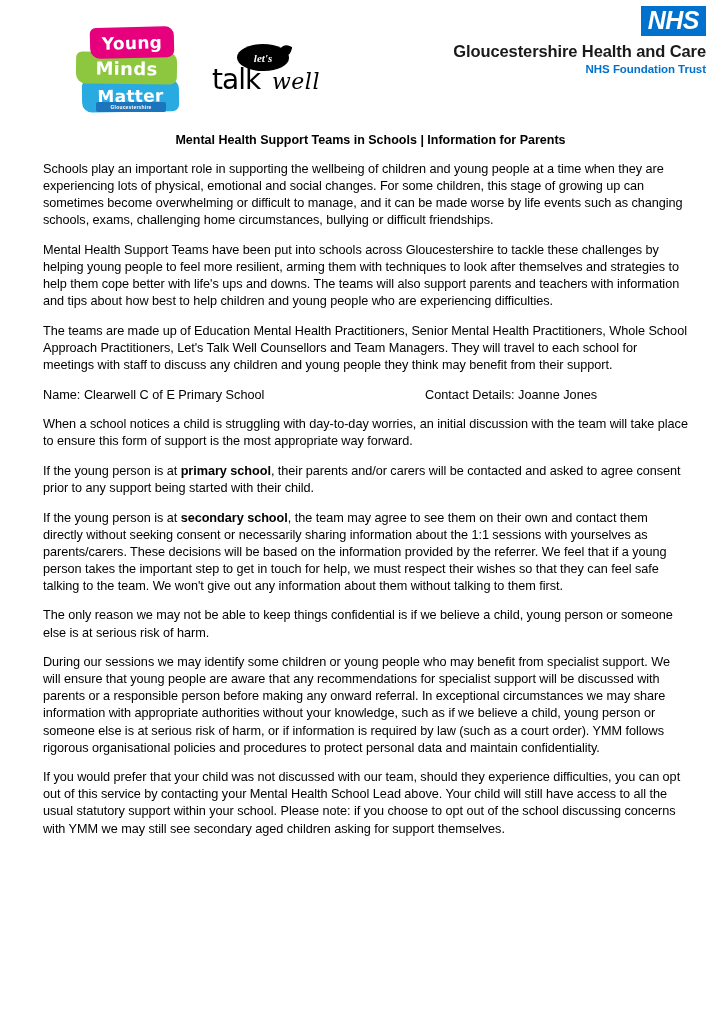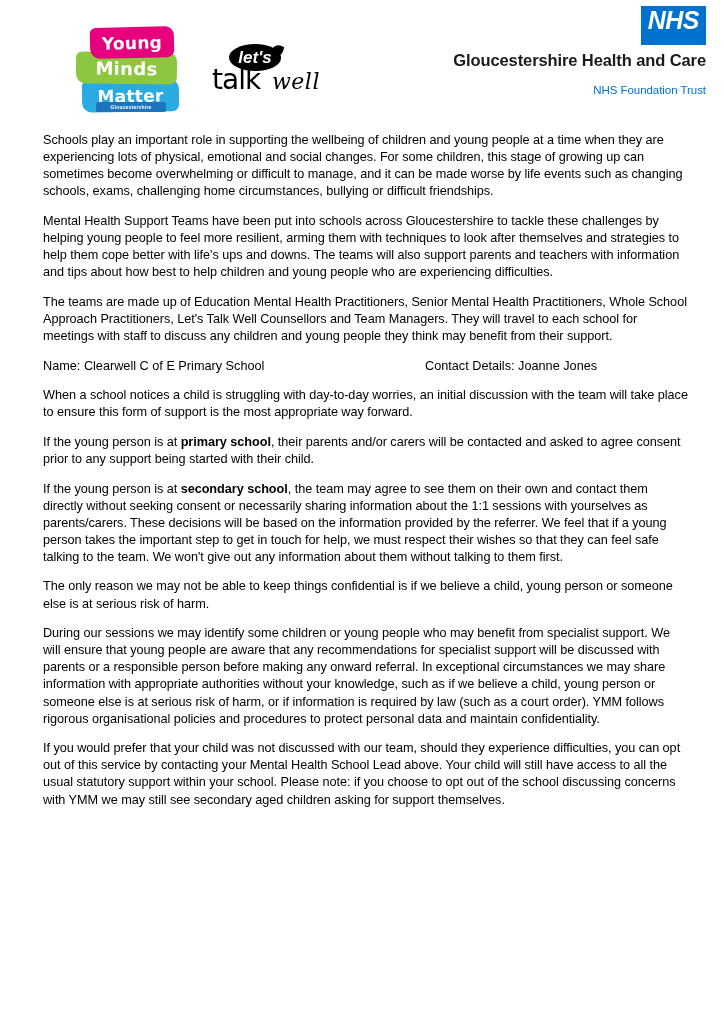--- a/index.html
+++ b/index.html
@@ -88,34 +88,34 @@
   
   .ltw-logo {
     position: absolute;
     left: 208px;
     top: 44px;
     width: 120px;
     height: 56px;
   }
   .ltw-bubble {
     position: absolute;
-    left: 21px;
+    left: 29px;
     top: 0px;
     width: 52px;
     height: 27px;
     background: #000000;
     border-radius: 50% 50% 48% 50%;
     color: #ffffff;
-    font-size: 17px;
+    font-size: 11px;
     font-weight: bold;
     font-style: italic;
     display: flex;
     align-items: center;
     justify-content: center;
-    font-family: Liberation Sans, sans-serif;
+    font-family: Liberation Serif, serif;
   }
   .ltw-bubble::after {
     content: "";
     position: absolute;
     right: -2px;
     top: 1px;
     width: 11px;
     height: 11px;
     background: #000000;
     border-radius: 60% 10% 60% 10%;
@@ -152,35 +152,35 @@
   }
   .nhs-box {
     display: inline-block;
     background: #0072CE;
     color: #ffffff;
     font-family: "Liberation Sans", sans-serif;
     font-weight: bold;
     font-style: italic;
     font-size: 25px;
     line-height: 26px;
-    padding: 1px 7px 12px 7px;
+    padding: 1px 7px 3px 7px;
     letter-spacing: -0.5px;
   }
   .nhs-trustname {
     margin-top: 6px;
     font-size: 16.5px;
     font-weight: bold;
     color: #1A1A1A;
     letter-spacing: -0.1px;
     white-space: nowrap;
   }
   .nhs-foundation {
-    margin-top: 14px;
+    margin-top: 2px;
     font-size: 11.5px;
-    font-weight: normal;
+    font-weight: bold;
     color: #0072CE;
     letter-spacing: -0.05px;
   }
 
   
   .doc {
     position: absolute;
     left: 43px;
     top: 132px;
     width: 645px;
@@ -238,20 +238,21 @@
 
   <div class="nhs-block">
     <div class="nhs-box">NHS</div>
     <div class="nhs-trustname">Gloucestershire Health and Care</div>
     <div class="nhs-foundation">NHS Foundation Trust</div>
   </div>
 </div>
 
 <div class="doc">
 
+  <div class="doc-title">Mental Health Support Teams in Schools | Information for Parents</div>
 
   <p class="para">Schools play an important role in supporting the wellbeing of children and young people at a time when they are experiencing lots of physical, emotional and social changes. For some children, this stage of growing up can sometimes become overwhelming or difficult to manage, and it can be made worse by life events such as changing schools, exams, challenging home circumstances, bullying or difficult friendships.</p>
 
   <p class="para">Mental Health Support Teams have been put into schools across Gloucestershire to tackle these challenges by helping young people to feel more resilient, arming them with techniques to look after themselves and strategies to help them cope better with life's ups and downs. The teams will also support parents and teachers with information and tips about how best to help children and young people who are experiencing difficulties.</p>
 
   <p class="para">The teams are made up of Education Mental Health Practitioners, Senior Mental Health Practitioners, Whole School Approach Practitioners, Let's Talk Well Counsellors and Team Managers. They will travel to each school for meetings with staff to discuss any children and young people they think may benefit from their support.</p>
 
 
   <div class="contact-line">
     <span class="contact-name">Name: Clearwell C of E Primary School</span>

